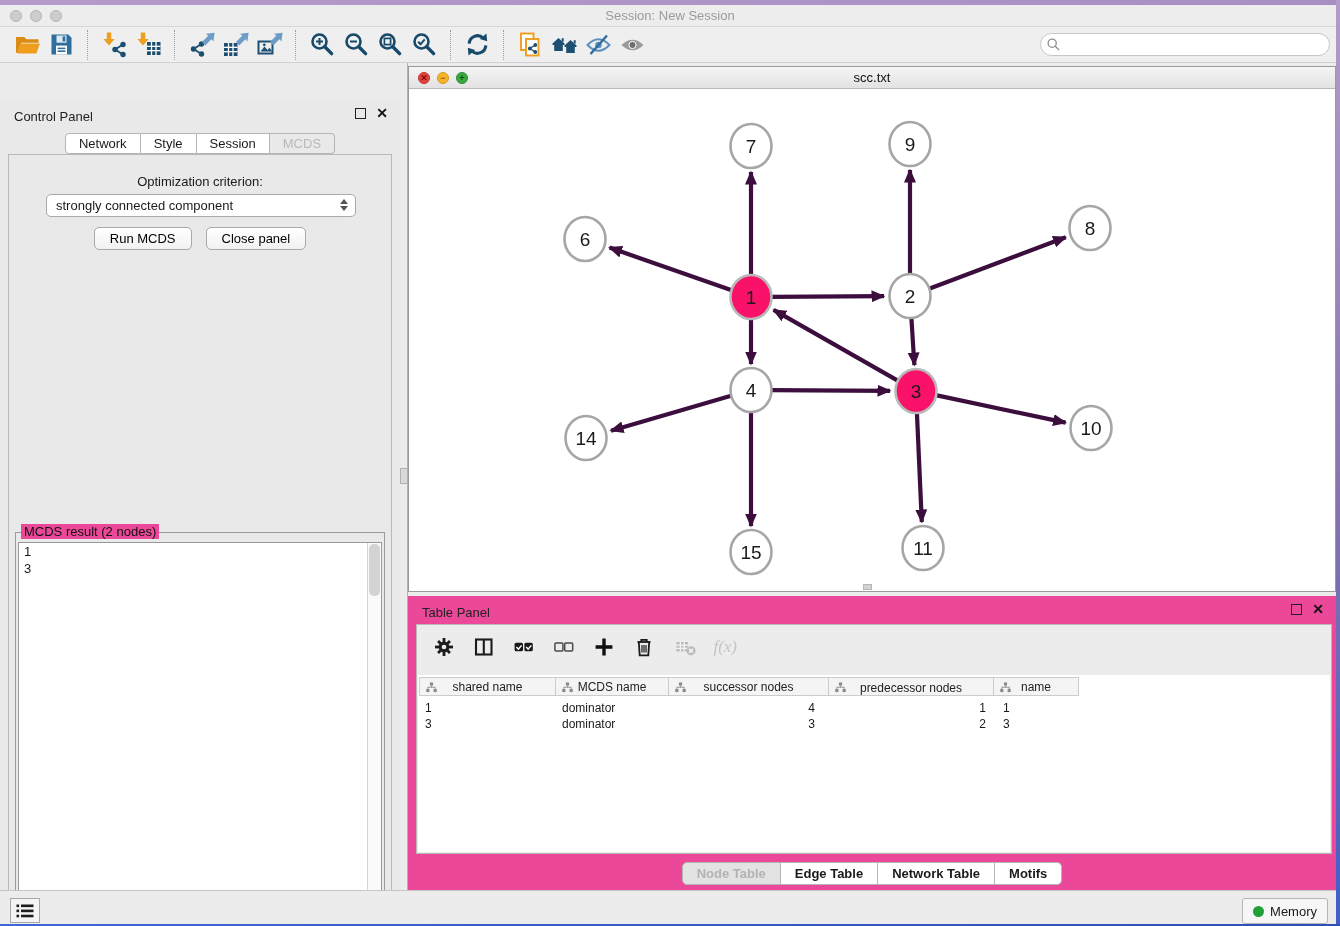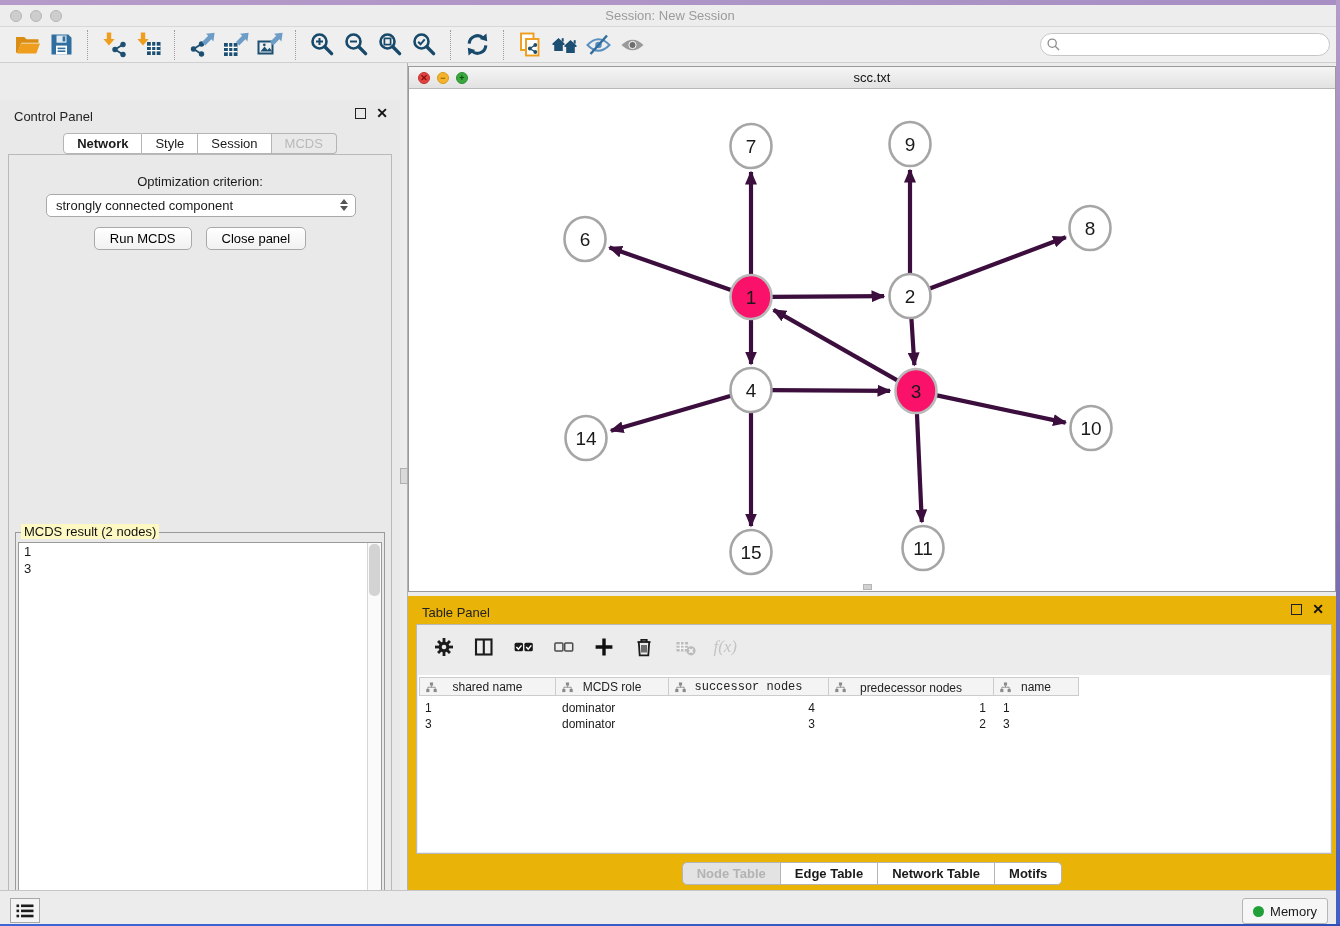--- a/index.html
+++ b/index.html
@@ -27,34 +27,34 @@
 
   
   .control-panel{position:absolute;left:0;top:63px;width:400px;height:827px;background:#e9e9e9;margin-top:37px;}
   .panel-head{position:absolute;left:0;top:0;width:100%;height:32px;}
   .panel-title{position:absolute;left:14px;top:9px;font-size:13px;color:#222;}
   .panel-btns{position:absolute;right:12px;top:8px;display:flex;gap:10px;align-items:center;}
   .pb-float{width:11px;height:11px;border:1.6px solid #222;}
   .pb-close{font-size:14px;font-weight:bold;color:#111;line-height:11px;}
   .cp-tabs{position:absolute;left:0;top:33px;width:100%;display:flex;justify-content:center;}
   .cp-tab{height:21px;line-height:20px;padding:0 13px;background:#fff;border:1px solid #b5b5b5;border-left:none;font-size:13px;cursor:default;}
-  .cp-tab:first-child{border-left:1px solid #b5b5b5;border-top-left-radius:4px;border-bottom-left-radius:4px;font-weight:bold;}
+  .cp-tab:first-child{border-left:1px solid #b5b5b5;border-top-left-radius:4px;border-bottom-left-radius:4px;}
   .cp-tab:last-child{border-top-right-radius:4px;border-bottom-right-radius:4px;}
   .cp-tab.active{background:#e9e9e9;color:#b9b9b9;}
   .cp-box{position:absolute;left:8px;top:54px;width:384px;height:760px;border:1px solid #b9b9b9;}
   .opt-label{position:absolute;left:0;top:19px;width:100%;text-align:center;font-size:13px;}
   .criterion{position:absolute;left:37px;top:39px;width:310px;height:23px;background:#fff;border:1px solid #a9a9a9;border-radius:5px;display:flex;align-items:center;padding-left:9px;font-size:13px;cursor:default;}
   .stepper{position:absolute;right:7px;top:4px;display:flex;flex-direction:column;gap:2px;}
   .stepper i{width:0;height:0;border-left:4px solid transparent;border-right:4px solid transparent;}
   .stepper .up{border-bottom:5px solid #555;}
   .stepper .dn{border-top:5px solid #555;}
   .cp-buttons{position:absolute;left:0;top:72px;width:100%;display:flex;justify-content:center;gap:14px;}
   .cp-btn{height:23px;padding:0 15px;border:1px solid #a9a9a9;border-radius:5px;background:linear-gradient(#ffffff,#f1f1f1);font-size:13px;cursor:default;}
   .mcds-group{position:absolute;left:6px;top:377px;width:370px;height:377px;border:1px solid #9a9a9a;}
-  .mcds-legend{position:absolute;left:5px;top:-9px;background:#fef9c3;padding:0 3px;font-size:13px;color:#111;}
+  .mcds-legend{position:absolute;left:5px;top:-9px;background:#ec4899;padding:0 3px;font-size:13px;color:#111;}
   .mcds-text{position:absolute;left:2px;right:2px;top:9px;bottom:2px;background:#fff;border:1px solid #999;}
   .mcds-line{font-size:13px;line-height:17px;padding-left:5px;}
   .mcds-scroll{position:absolute;right:0;top:0;bottom:0;width:14px;background:#fafafa;border-left:1px solid #d5d5d5;}
   .mcds-thumb{position:absolute;left:1px;top:1px;width:11px;height:52px;background:#d3d3d3;border-radius:5px;}
 
   
   .splitter{position:absolute;left:400px;top:63px;width:8px;height:827px;background:#ececec;border-right:1px solid #b3b3b3;}
   .splitter .grip{position:absolute;left:0px;top:405px;width:8px;height:16px;background:#d9d9d9;border:1px solid #b0b0b0;}
 
   
@@ -63,21 +63,21 @@
   .net-title{position:absolute;left:0;right:0;text-align:center;font-size:13px;color:#111;}
   .ntl{width:12px;height:12px;border-radius:50%;font-size:9px;font-weight:bold;display:flex;align-items:center;justify-content:center;line-height:10px;}
   .ntl.red{background:#e5433f;border:1px solid #c03330;color:#7c100e;}
   .ntl.yel{background:#f5b32c;border:1px solid #d99a1c;color:#8a5d00;}
   .ntl.grn{background:#3aa83f;border:1px solid #2c8c32;color:#0c4f10;}
   .net-canvas{position:absolute;left:0;top:22px;width:926px;height:502px;background:#fff;}
   .net-canvas svg{position:absolute;left:0;top:0;}
   .canvas-knob{position:absolute;left:454px;bottom:1px;width:9px;height:6px;background:#d2d2d2;border:1px solid #b5b5b5;}
 
   
-  .table-panel{position:absolute;left:408px;top:596px;width:928px;height:294px;background:#eab308;}
+  .table-panel{position:absolute;left:408px;top:596px;width:928px;height:294px;background:#ec4899;}
   .tp-box{position:absolute;left:8px;top:28px;width:916px;height:230px;border:1px solid #b9b9b9;background:#ececec;}
   .tp-toolbar{position:absolute;left:0;top:0;width:100%;height:44px;display:flex;align-items:center;gap:14px;padding-left:14px;}
   .tp-icon{display:inline-flex;align-items:center;justify-content:center;width:26px;height:26px;}
   .tp-icon svg{width:22px;height:22px;display:block;}
   .tp-icon.disabled{opacity:.5;justify-content:flex-end;}
   .fx-label{font-family:"Liberation Serif", serif;font-style:italic;font-size:17px;color:#9d9d9d;}
   .tbl-area{position:absolute;left:1px;right:1px;top:50px;bottom:1px;background:#fff;overflow:hidden;}
   .tbl-header{position:absolute;left:1px;top:2px;height:19px;display:flex;}
   .th-cell{position:relative;height:19px;background:#f4f4f4;border:1px solid #ccc;border-left:none;font-size:12px;color:#222;display:flex;align-items:center;justify-content:center;}
   .th-cell:first-child{border-left:1px solid #ccc;}
@@ -503,23 +503,23 @@
             </div>
             <div class="th-cell" style="width: 113px;">
               <svg viewBox="0 0 12 12">
                 <g fill="#8a8a8a">
                   <rect x="4.3" y="0.5" width="3.4" height="3.4"></rect>
                   <rect x="0.3" y="7.6" width="3.4" height="3.4"></rect>
                   <rect x="8.3" y="7.6" width="3.4" height="3.4"></rect>
                 </g>
                 <path d="M6 3.9v1.8M2 7.6V5.7h8v1.9" stroke="#8a8a8a" fill="none" stroke-width="1"></path>
               </svg>
-              <span>MCDS role</span>
-            </div>
-            <div class="th-cell" style="width: 160px; font-family: Liberation Mono, monospace;">
+              <span>MCDS name</span>
+            </div>
+            <div class="th-cell" style="width: 160px;">
               <svg viewBox="0 0 12 12">
                 <g fill="#8a8a8a">
                   <rect x="4.3" y="0.5" width="3.4" height="3.4"></rect>
                   <rect x="0.3" y="7.6" width="3.4" height="3.4"></rect>
                   <rect x="8.3" y="7.6" width="3.4" height="3.4"></rect>
                 </g>
                 <path d="M6 3.9v1.8M2 7.6V5.7h8v1.9" stroke="#8a8a8a" fill="none" stroke-width="1"></path>
               </svg>
               <span>successor nodes</span>
             </div>

